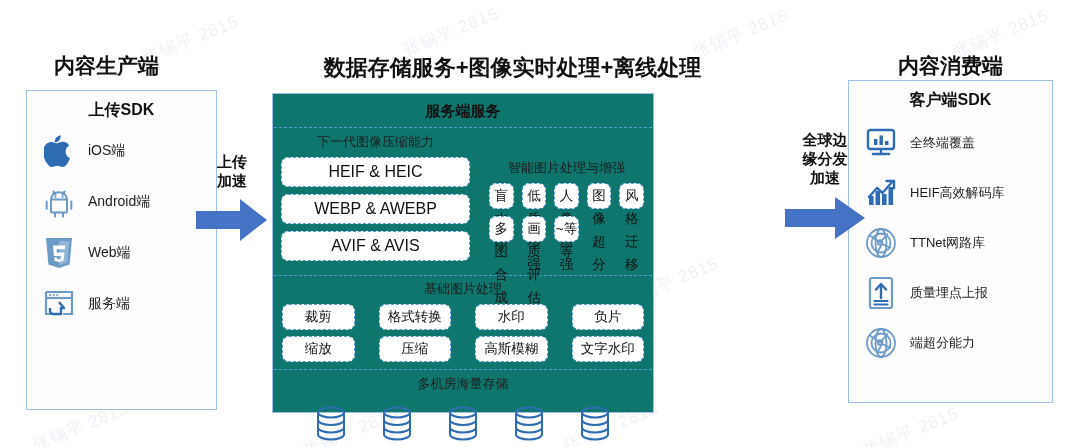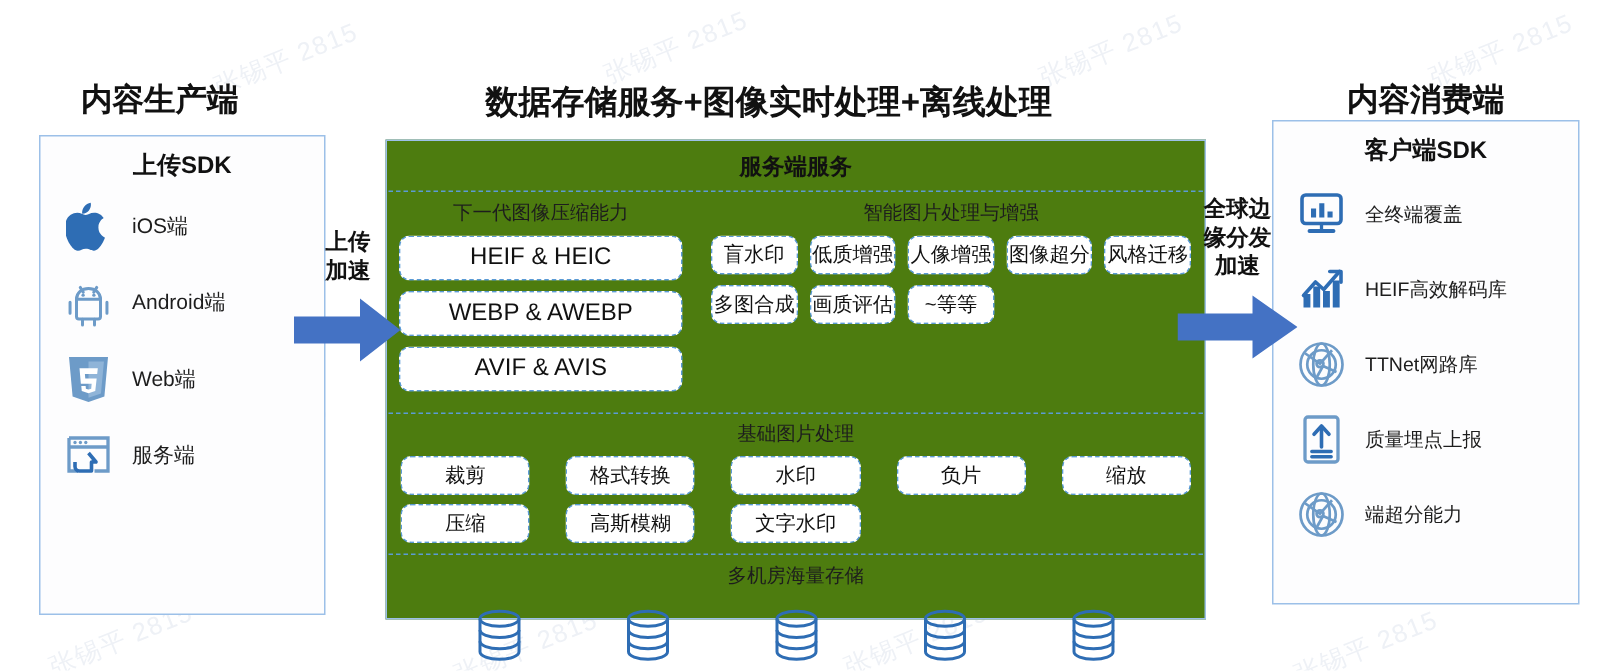--- a/index.html
+++ b/index.html
@@ -48,22 +48,22 @@
 
   
   .panel {
     position: absolute;
     background: #fdfdfe;
     border: 1.4px solid #9cc0e8;
     box-sizing: border-box;
     z-index: 2;
   }
   #panel-left  { left: 26px;  top: 90px; width: 191px; height: 320px; }
-  #panel-mid   { left: 257px; top: 93px; width: 547px; height: 320px;
-                 background: #4d7c0f; }
+  #panel-mid   { left: 272px; top: 93px; width: 382px; height: 320px;
+                 background: #0f766e; }
   #panel-right { left: 848px; top: 80px; width: 205px; height: 323px; }
 
   .panel-title {
     text-align: center;
     font-weight: bold;
     font-size: 16px;
     color: #111;
     padding-top: 9px;
   }
   #panel-mid .panel-title { font-size: 15px; padding-top: 8px; }
@@ -122,21 +122,21 @@
   .dash-h {
     border-top: 1.6px dashed #5b9bd5;
     margin: 0 1px;
   }
   .dash-v {
     border-left: 1.6px dashed #5b9bd5;
   }
 
   .sec-two {
     display: flex;
-    align-items: flex-start;
+    align-items: center;
   }
   .sec-col-l { width: 205px; flex: 0 0 205px; padding: 5px 8px 7px; box-sizing: border-box; }
   .sec-col-r { flex: 1 1 auto; padding: 5px 9px 7px 10px; box-sizing: border-box; }
 
   .sec-title {
     text-align: center;
     font-size: 13px;
     color: #1d1d1d;
     margin-bottom: 6px;
   }
@@ -165,21 +165,21 @@
     height: 26px;
     line-height: 23px;
     font-size: 13.5px;
   }
 
   .sec-basic {
     padding: 4px 9px 7px;
   }
   .chip-grid4 {
     display: grid;
-    grid-template-columns: repeat(5, 1fr);
+    grid-template-columns: repeat(4, 1fr);
     gap: 6px 24px;
   }
 
   .sec-store {
     padding: 5px 9px 6px;
   }
   .db-row {
     display: flex;
     justify-content: space-around;
     align-items: center;

